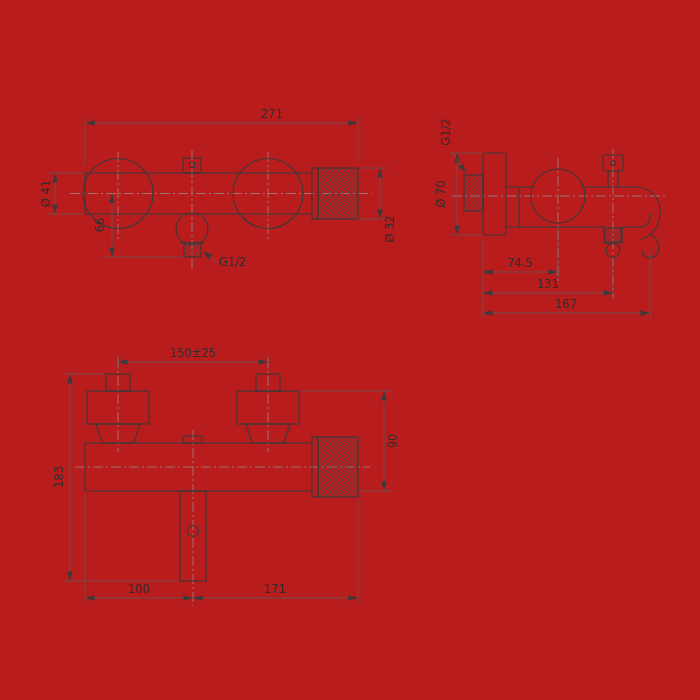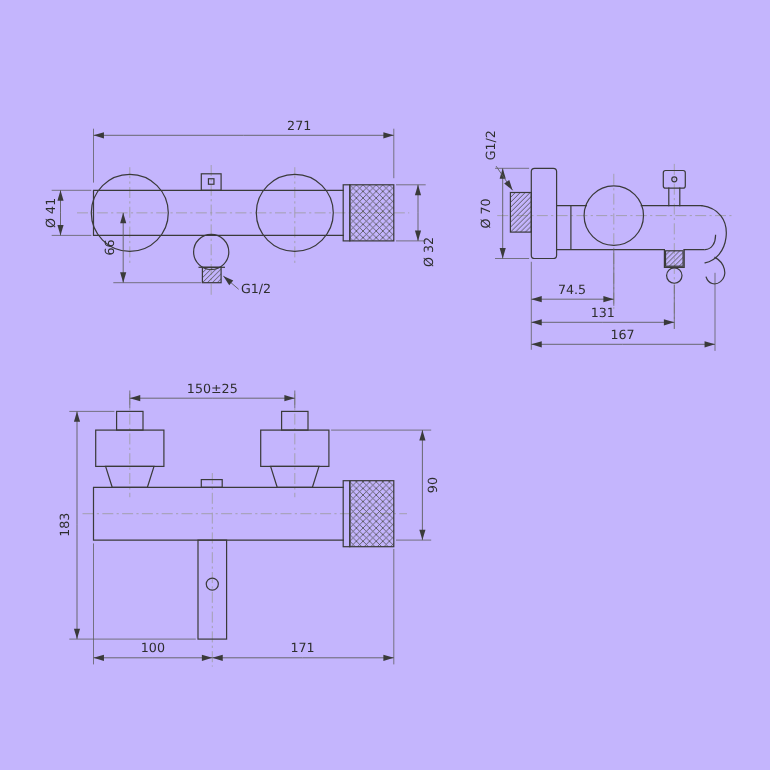--- a/index.html
+++ b/index.html
@@ -1,16 +1,16 @@
 <!DOCTYPE html>
 <html><head>
 <meta charset="utf-8">
 <style>
   html,body{margin:0;padding:0;background:#ffffff;}
-  .canvas{width:700px;height:700px;background:#c4b5fd;position:relative;overflow:hidden;
+  .canvas{width:700px;height:700px;background:#b91c1c;position:relative;overflow:hidden;
           font-family:"DejaVu Sans", sans-serif;}
   svg{display:block;}
   .obj{stroke:#3a3a3a;stroke-width:1.1;fill:none;stroke-linecap:square;}
   .objp{stroke:#3a3a3a;stroke-width:1.1;stroke-linecap:square;}
   .ext{stroke:#5c5c5c;stroke-width:0.7;fill:none;}
   .d{stroke:#5c5c5c;stroke-width:0.8;fill:none;}
   .cl{stroke:#9a9a9a;stroke-width:0.7;fill:none;stroke-dasharray:10 3 2 3;}
   text{font-size:11.5px;fill:#2e2e2e;font-family:"DejaVu Sans", sans-serif;}
   .tm{text-anchor:middle;}
 </style>

